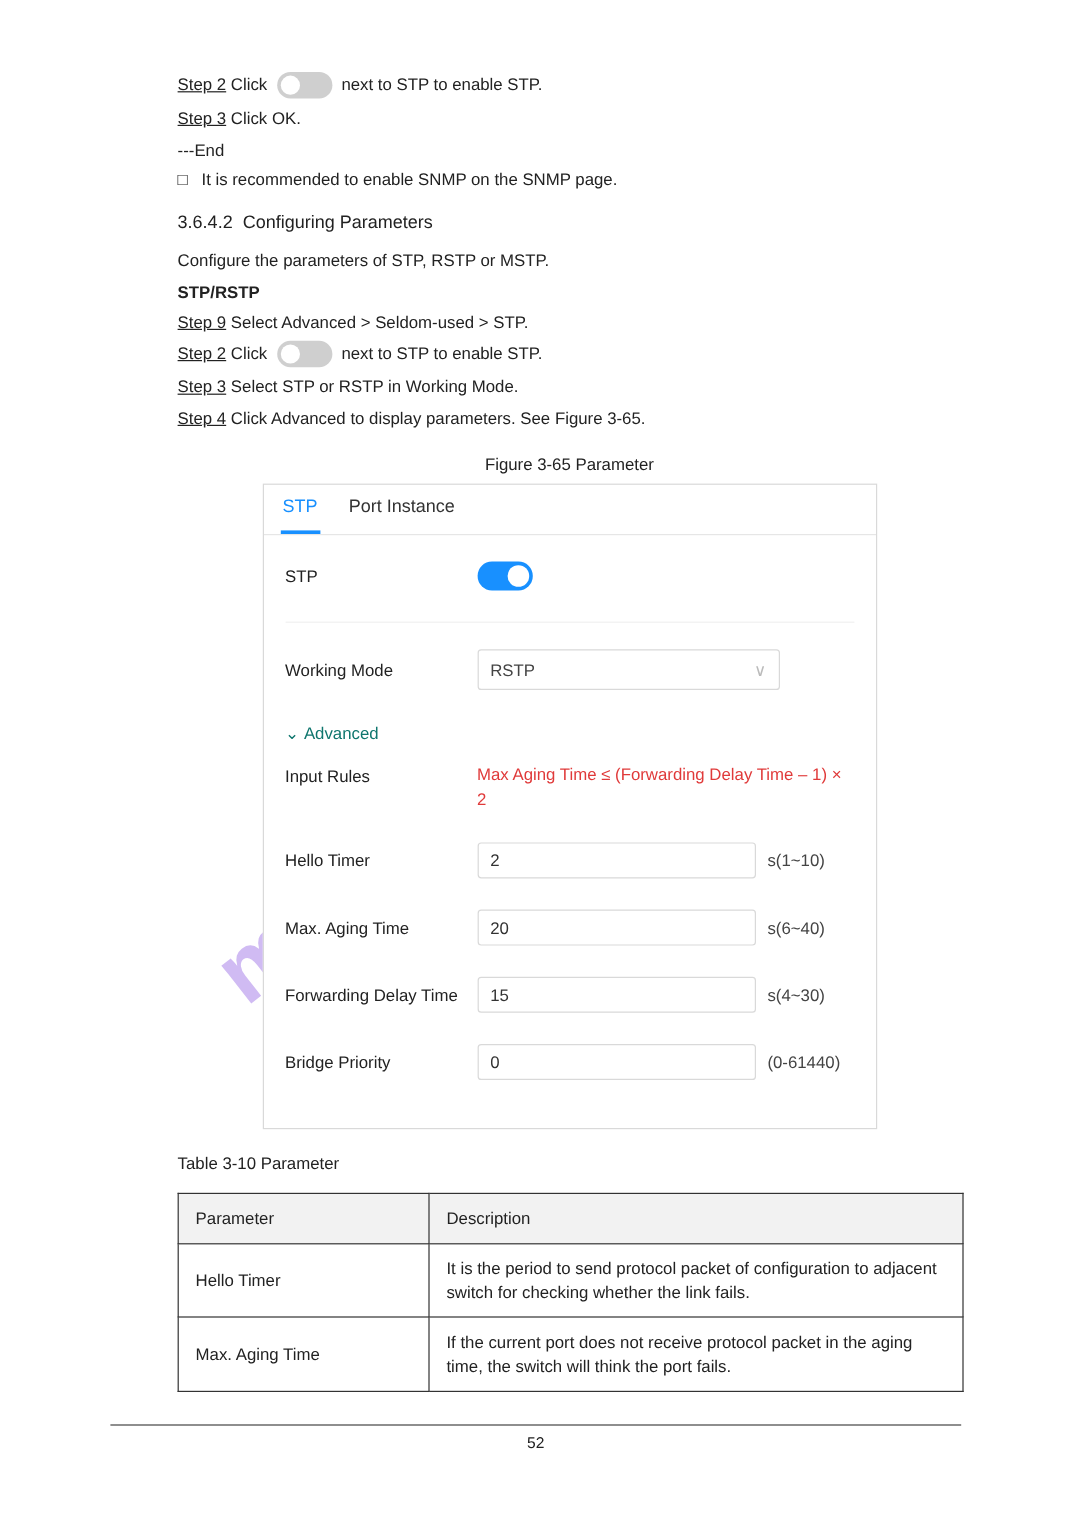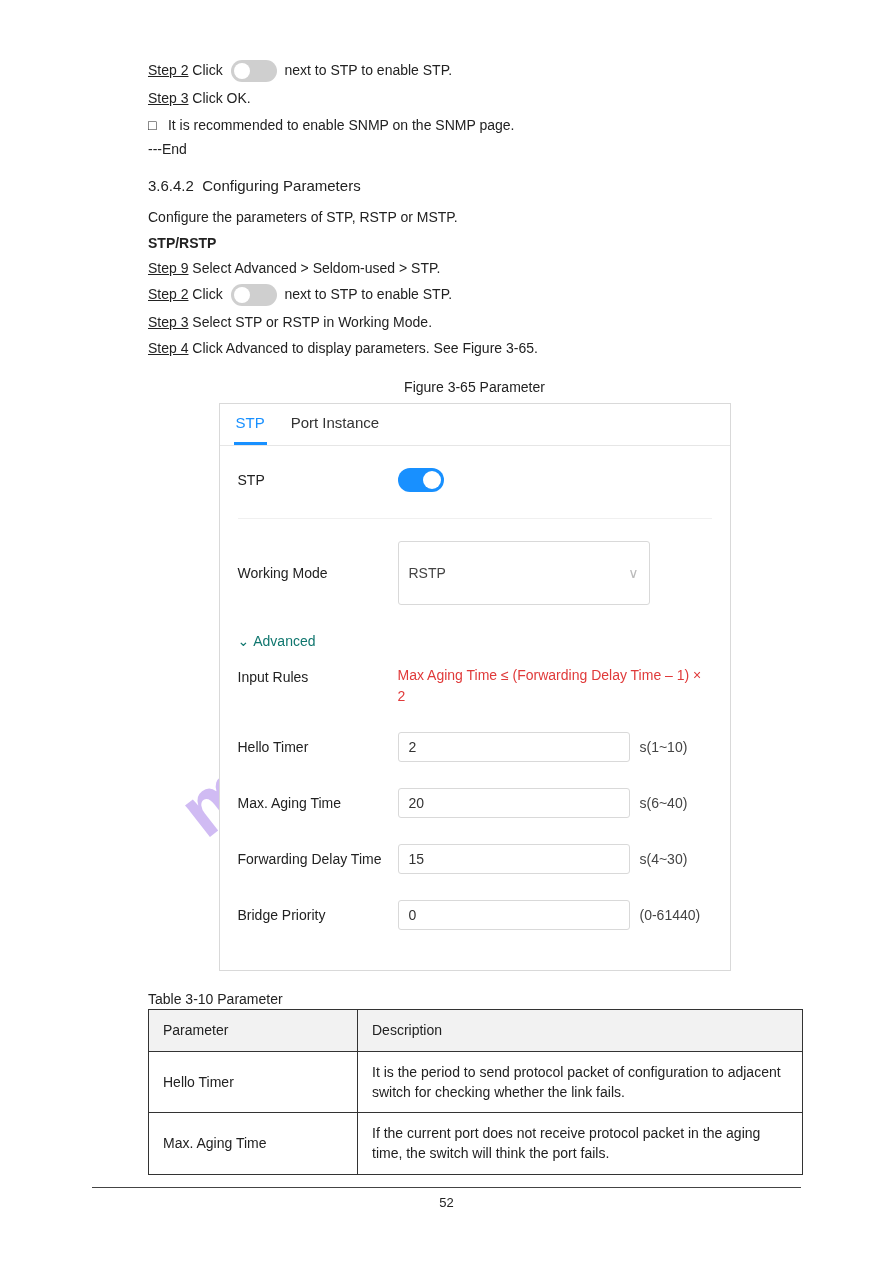--- a/index.html
+++ b/index.html
@@ -101,21 +101,21 @@
     content: "";
     position: absolute; right: 3px; top: 3px;
     width: 18px; height: 18px;
     background: #fff; border-radius: 50%;
   }
   .hr { height: 1px; background: #f0f0f0; margin: 0 0 22px 0; }
   .sel {
     width: 230px;
     border: 1px solid #d9d9d9;
     border-radius: 3px;
-    padding: 21px 10px;
+    padding: 6px 10px;
     display: flex;
     justify-content: space-between;
     align-items: center;
     color: #444;
     background: #fff;
   }
   .chev {
     color: #bbb;
   }
   .adv { margin: 0 0 14px 0; color: #0f766e; }
@@ -142,21 +142,21 @@
     background: #fff;
     color: #333;
     cursor: pointer;
   }
   .btn.primary {
     background: #1890ff;
     border-color: #1890ff;
     color: #fff;
   }
 
-  .tbl-cap { margin: 18px 0 0 0; }
+  .tbl-cap { margin: 18px 0 15px 0; }
   table.ptbl {
     width: 655px;
     border-collapse: collapse;
   }
   table.ptbl th, table.ptbl td {
     border: 1px solid #333;
     padding: 10px 14px;
     text-align: left;
     font-size: 14px;
     vertical-align: middle;
@@ -181,25 +181,25 @@
   <div class="watermark">manualshive.com</div>
 
   <p class="step-line">
     <span class="step-u">Step 2</span><span>  Click </span>
     <span class="toggle-off"></span>
     <span> next to STP to enable STP.</span>
   </p>
   <p class="step-line">
     <span class="step-u">Step 3</span><span>  Click OK.</span>
   </p>
+  <p class="block-p indent" style="margin-top:4px;">---End</p>
   <p class="block-p indent">
     <span class="note-sym">□</span>
     <span>It is recommended to enable SNMP on the SNMP page.</span>
   </p>
-  <p class="block-p indent" style="margin-top:4px;">---End</p>
 
   <p class="section-h">
     <span>3.6.4.2</span>&nbsp;&nbsp;<span>Configuring Parameters</span>
   </p>
   <p class="block-p">Configure the parameters of STP, RSTP or MSTP.</p>
   <p class="block-p" style="font-weight:bold; margin-top:6px;">STP/RSTP</p>
 
   <p class="step-line">
     <span class="step-u">Step 9</span><span>  Select Advanced &gt; Seldom-used &gt; STP.</span>
   </p>

